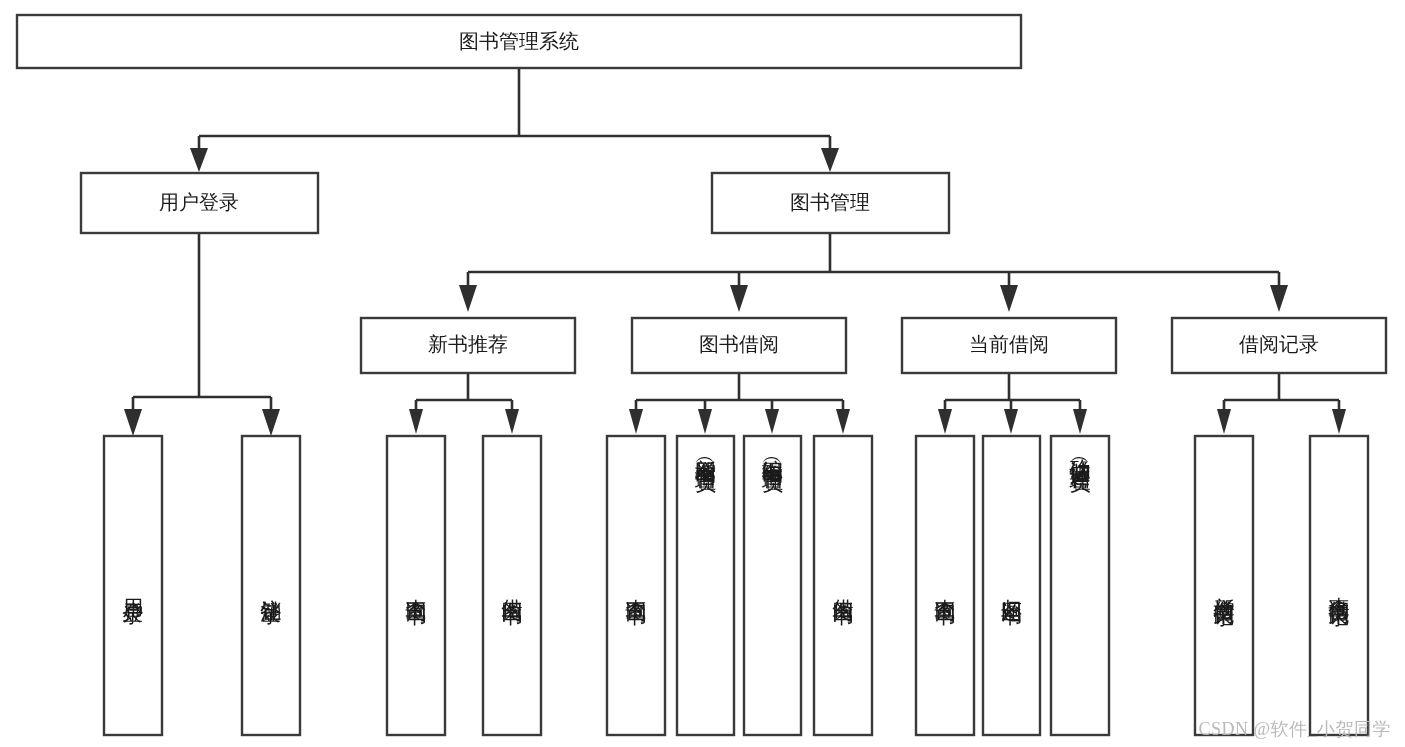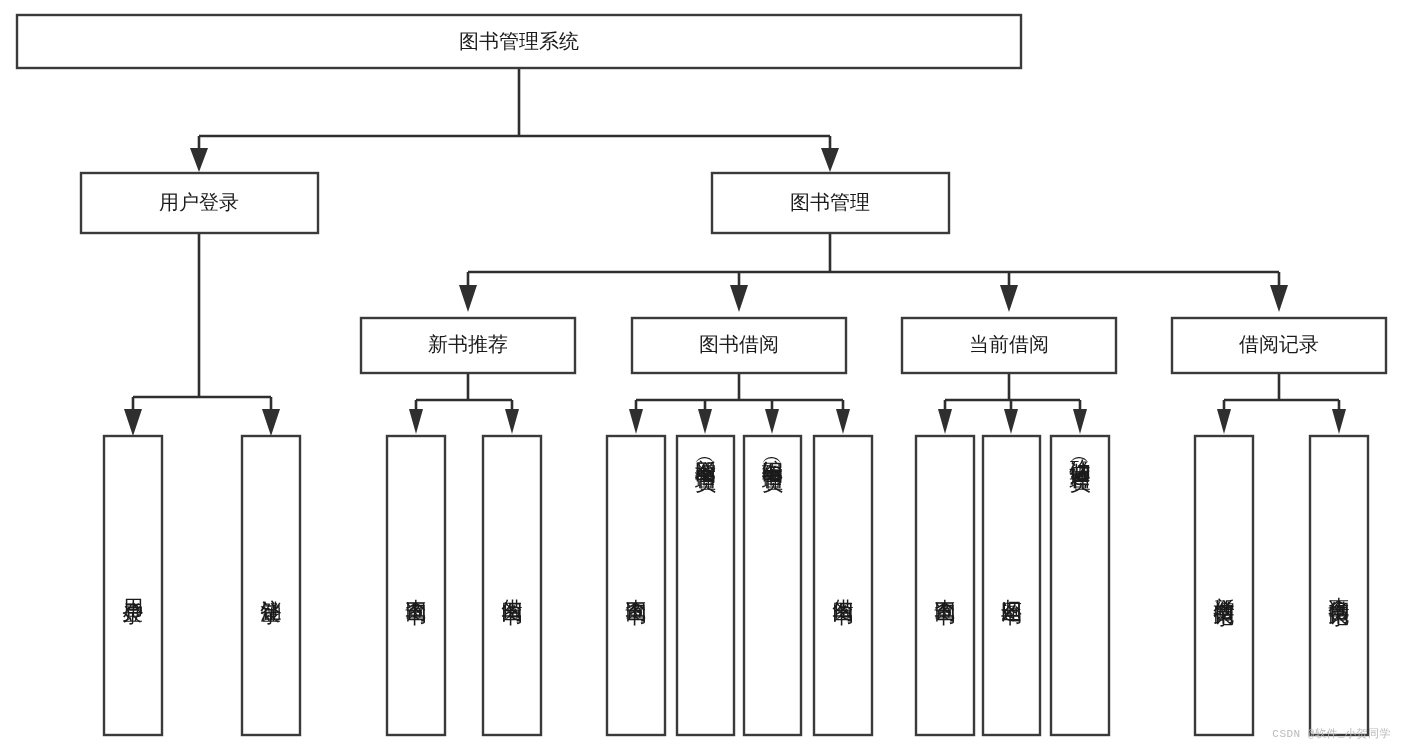--- a/index.html
+++ b/index.html
@@ -63,22 +63,22 @@
     font-size: 21px;
     line-height: 1.04;
     letter-spacing: 2px;
     color: #1b1b1b;
     white-space: nowrap;
   }
   .watermark {
     position: absolute;
     right: 14px;
     bottom: 6px;
-    font-family: Liberation Mono, monospace;
-    font-size: 11px;
+    font-family: Liberation Serif, serif;
+    font-size: 18px;
     color: #b9b9b9;
     letter-spacing: 0.5px;
     white-space: nowrap;
     user-select: none;
   }
 </style>
 </head>
 <body>
 
 <div id="diagram-root">

